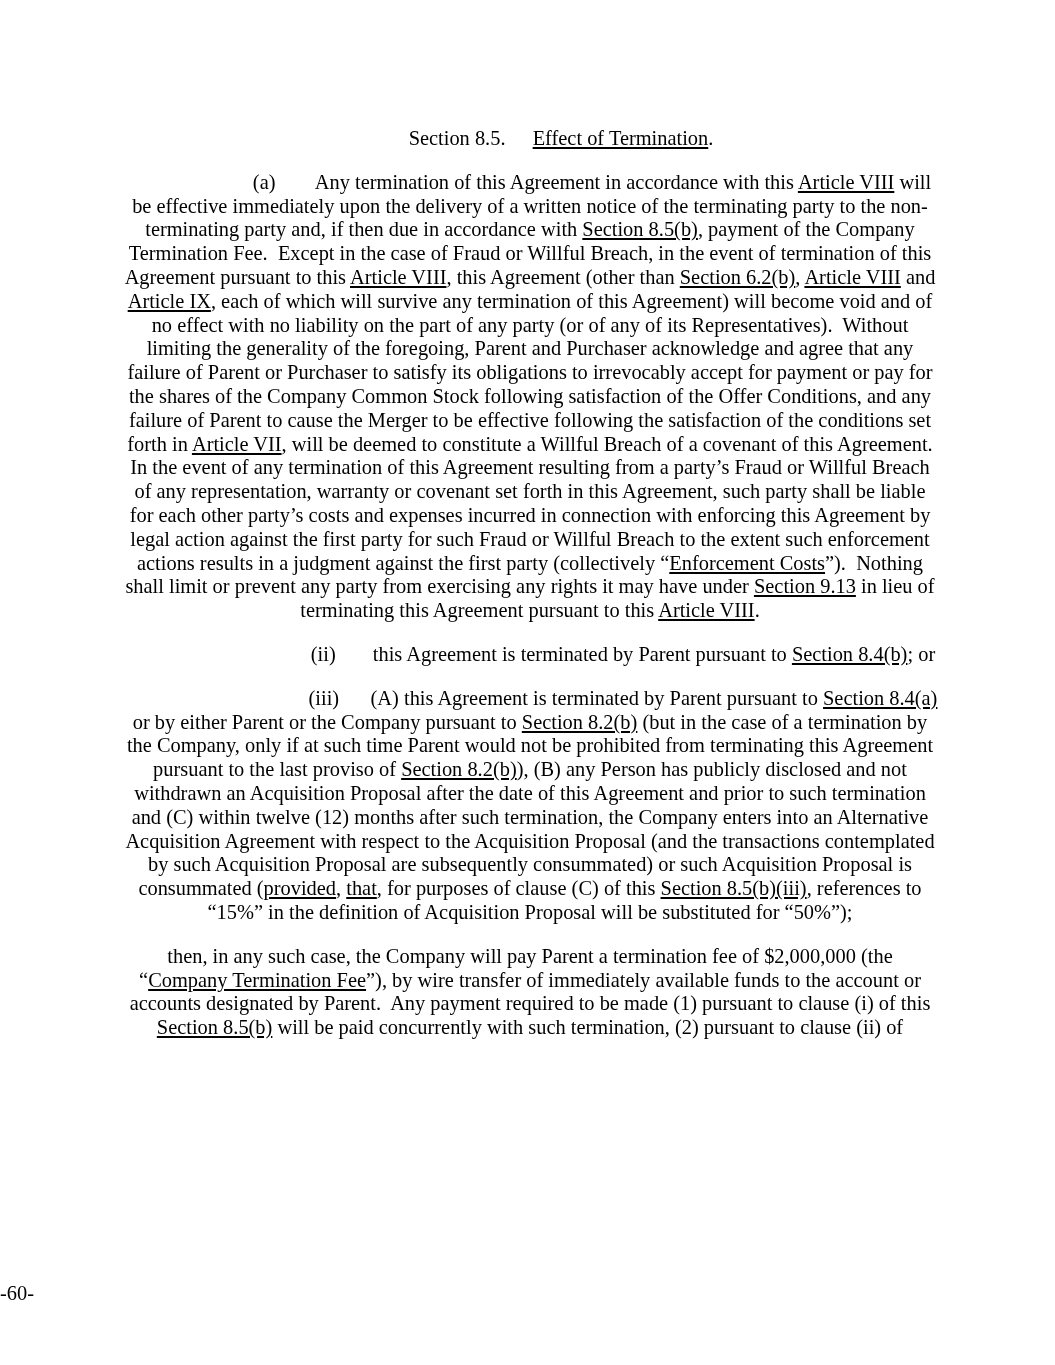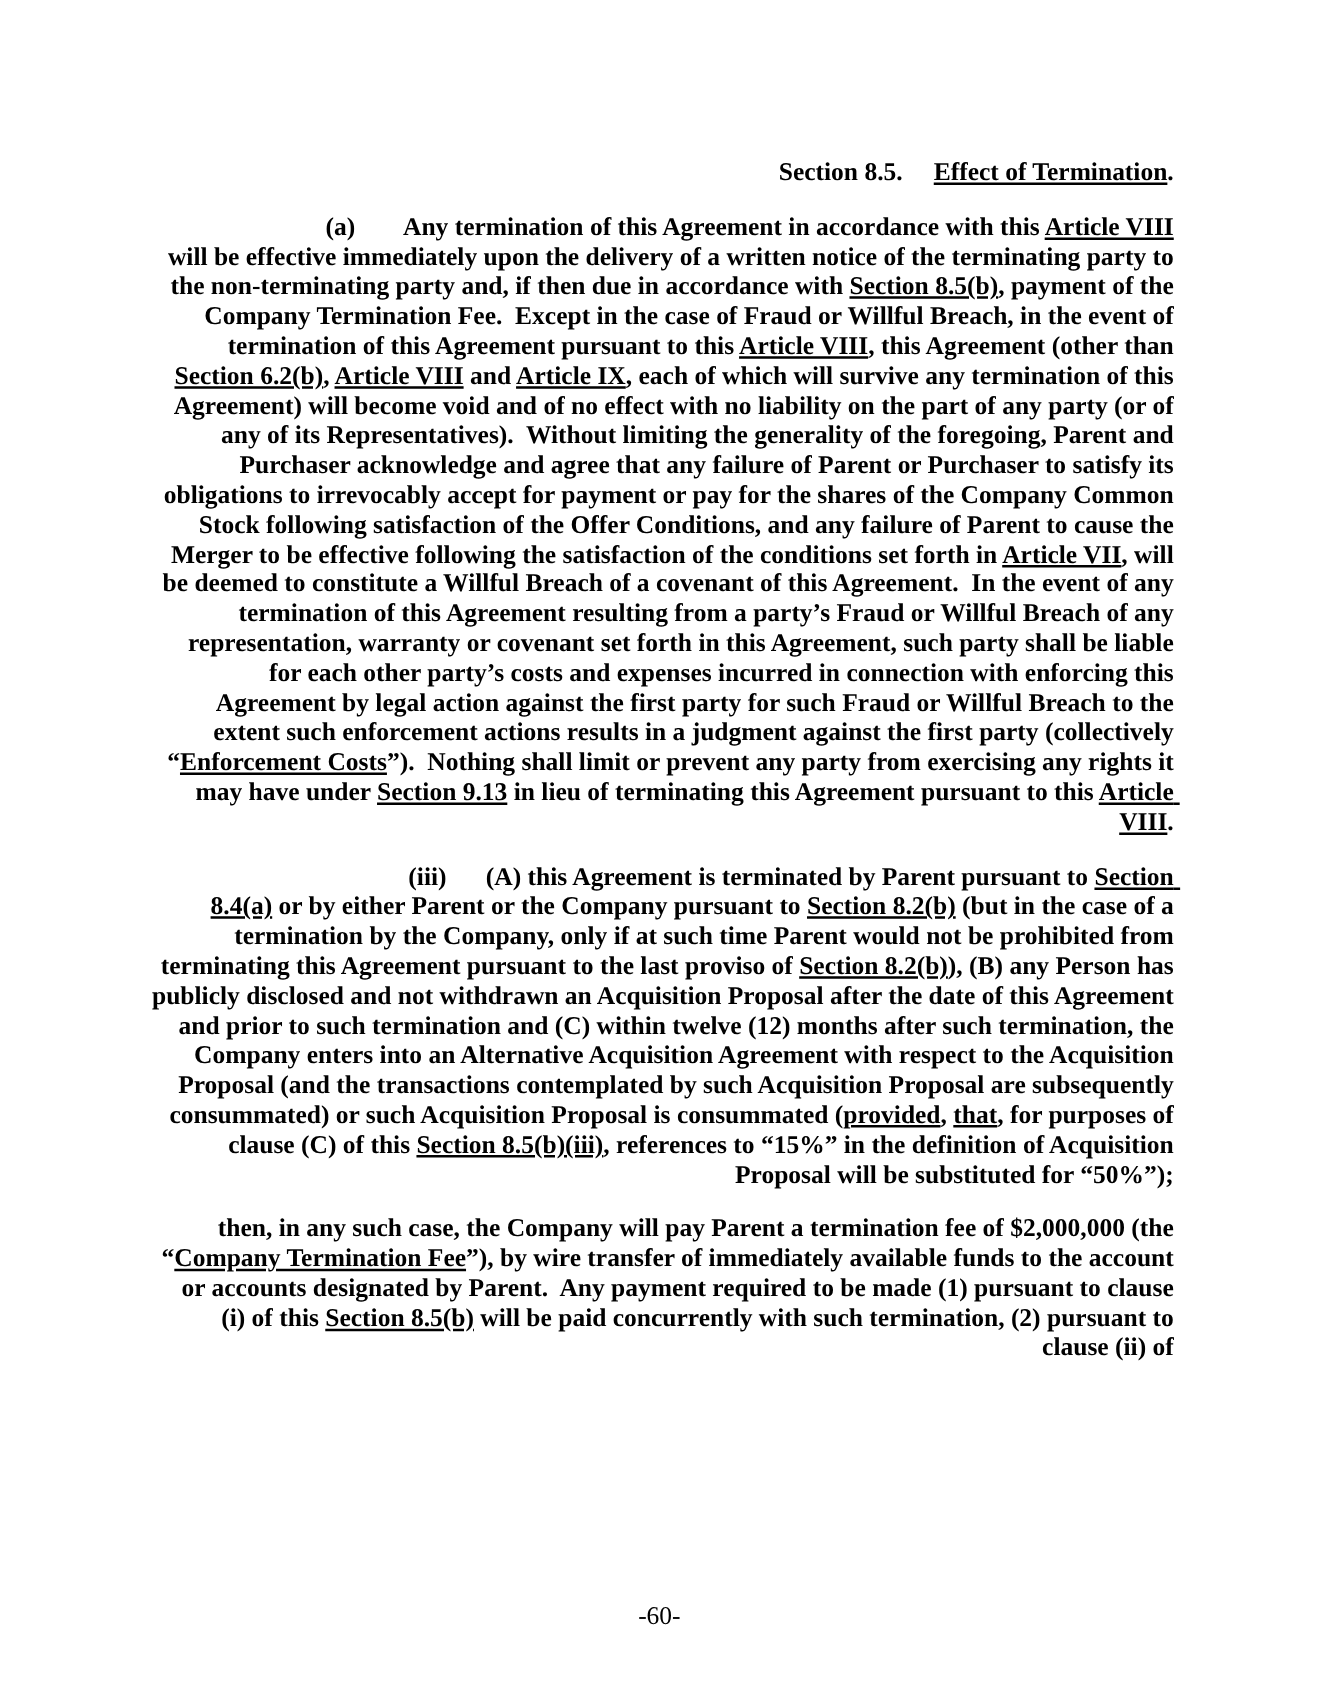--- a/index.html
+++ b/index.html
@@ -21,40 +21,40 @@
     color: #000000;
     font-family: "Liberation Serif", serif;
     font-size: 20.4px;
     line-height: 23.8px;
   }
   .para {
     margin: 0 0 20px 0;
     white-space: pre-wrap;
     tab-size: 62px;
     -moz-tab-size: 62px;
-    text-align: right;
-    font-weight: bold;
+    text-align: center;
   }
   .para:last-child { margin-bottom: 0; margin-top: 15px; }
   .u { text-decoration: underline; }
   .page-footer {
     position: absolute;
     left: 0;
     top: 1282px;
     width: 1055px;
-    text-align: center;
+    text-align: left;
     color: #000000;
     font-family: "Liberation Serif", serif;
     font-size: 20.4px;
     line-height: 23.8px;
   }
 </style>
 </head>
 <body>
 
 <div class="page-body">
   <p class="para"><span>	Section 8.5.	</span><span class="u">Effect of Termination</span><span>.</span></p>
   <p class="para"><span>		(a)	Any termination of this Agreement in accordance with this </span><span class="u">Article VIII</span><span> will be effective immediately upon the delivery of a written notice of the terminating party to the non-terminating party and, if then due in accordance with </span><span class="u">Section 8.5(b)</span><span>, payment of the Company Termination Fee.  Except in the case of Fraud or Willful Breach, in the event of termination of this Agreement pursuant to this </span><span class="u">Article VIII</span><span>, this Agreement (other than </span><span class="u">Section 6.2(b)</span><span>, </span><span class="u">Article VIII</span><span> and </span><span class="u">Article IX</span><span>, each of which will survive any termination of this Agreement) will become void and of no effect with no liability on the part of any party (or of any of its Representatives).  Without limiting the generality of the foregoing, Parent and Purchaser acknowledge and agree that any failure of Parent or Purchaser to satisfy its obligations to irrevocably accept for payment or pay for the shares of the Company Common Stock following satisfaction of the Offer Conditions, and any failure of Parent to cause the Merger to be effective following the satisfaction of the conditions set forth in </span><span class="u">Article VII</span><span>, will be deemed to constitute a Willful Breach of a covenant of this Agreement.  In the event of any termination of this Agreement resulting from a party’s Fraud or Willful Breach of any representation, warranty or covenant set forth in this Agreement, such party shall be liable for each other party’s costs and expenses incurred in connection with enforcing this Agreement by legal action against the first party for such Fraud or Willful Breach to the extent such enforcement actions results in a judgment against the first party (collectively “</span><span class="u">Enforcement Costs</span><span>”).  Nothing shall limit or prevent any party from exercising any rights it may have under </span><span class="u">Section 9.13</span><span> in lieu of terminating this Agreement pursuant to this </span><span class="u">Article VIII</span><span>.</span></p>
+  <p class="para"><span>			(ii)	this Agreement is terminated by Parent pursuant to </span><span class="u">Section 8.4(b)</span><span>; or</span></p>
   <p class="para"><span>			(iii)	(A) this Agreement is terminated by Parent pursuant to </span><span class="u">Section 8.4(a)</span><span> or by either Parent or the Company pursuant to </span><span class="u">Section 8.2(b)</span><span> (but in the case of a termination by the Company, only if at such time Parent would not be prohibited from terminating this Agreement pursuant to the last proviso of </span><span class="u">Section 8.2(b)</span><span>), (B) any Person has publicly disclosed and not withdrawn an Acquisition Proposal after the date of this Agreement and prior to such termination and (C) within twelve (12) months after such termination, the Company enters into an Alternative Acquisition Agreement with respect to the Acquisition Proposal (and the transactions contemplated by such Acquisition Proposal are subsequently consummated) or such Acquisition Proposal is consummated (</span><span class="u">provided</span><span>, </span><span class="u">that</span><span>, for purposes of clause (C) of this </span><span class="u">Section 8.5(b)(iii)</span><span>, references to “15%” in the definition of Acquisition Proposal will be substituted for “50%”);</span></p>
   <p class="para"><span>then, in any such case, the Company will pay Parent a termination fee of $2,000,000 (the “</span><span class="u">Company Termination Fee</span><span>”), by wire transfer of immediately available funds to the account or accounts designated by Parent.  Any payment required to be made (1) pursuant to clause (i) of this </span><span class="u">Section 8.5(b)</span><span> will be paid concurrently with such termination, (2) pursuant to clause (ii) of</span></p>
 </div>
 
 <div class="page-footer">-60-</div>
 
 </body></html>

